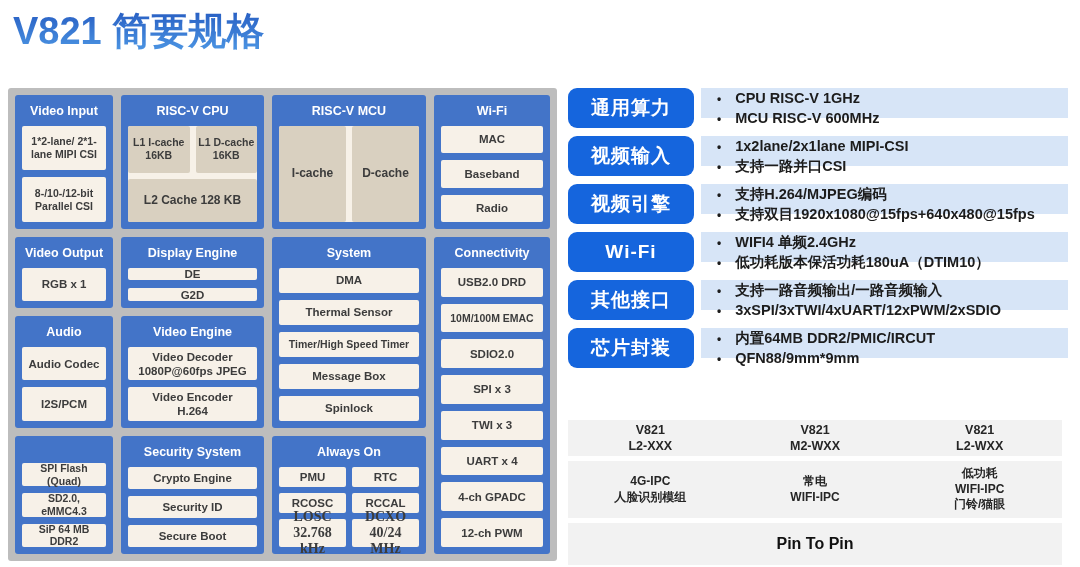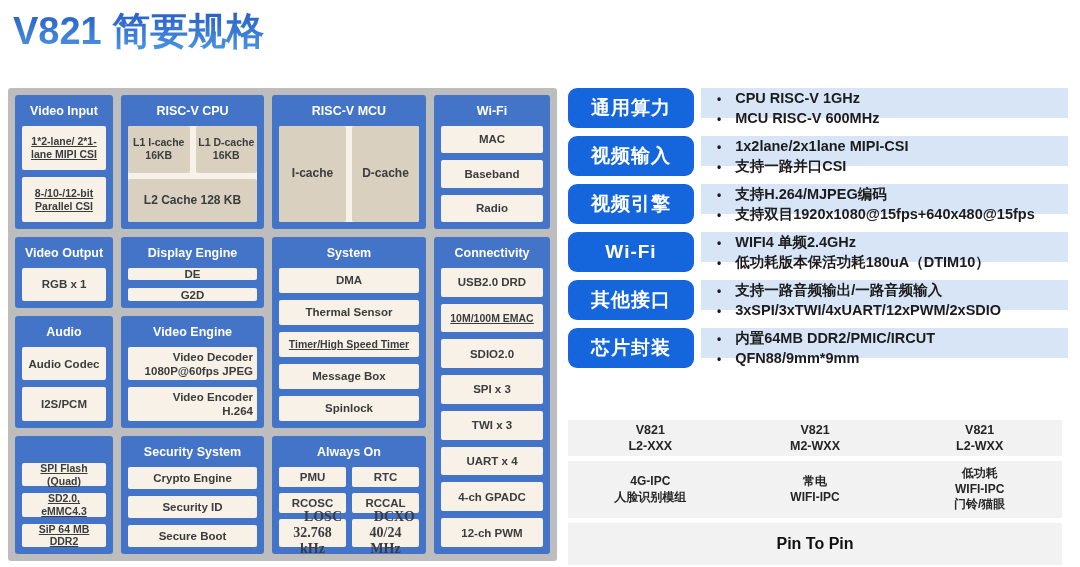--- a/index.html
+++ b/index.html
@@ -37,22 +37,22 @@
     padding:5px 0 7px;line-height:1.1;flex:0 0 auto;
   }
   .block-body{display:flex;flex-direction:column;gap:7px;flex:1;min-height:0;}
   .block-body.pad-top{margin-top:22px;}
   .hrow{display:grid;grid-template-columns:1fr;gap:8px;flex:1;min-height:0;}
   .box{
     background:#f7f1e8;border-radius:2px;color:#3c3c3c;font-weight:bold;
     font-size:11.5px;line-height:1.22;display:flex;align-items:center;justify-content:center;
     text-align:center;flex:1;padding:2px 4px;box-sizing:border-box;min-height:0;min-width:0;
   }
-  .box.sm{font-size:10.5px;text-decoration:underline;}
-  .box.stack{flex-direction:column;align-items:flex-end;}
+  .box.sm{font-size:10.5px;}
+  .box.stack{flex-direction:column;}
   .box .bl{display:block;}
   .panel{
     background:#f7f1e8;border-radius:2px;flex:1;display:grid;gap:6px;
     box-sizing:border-box;min-height:0;
   }
   .cpu-panel{grid-template-columns:1fr 1fr;grid-template-rows:1.1fr 1fr;}
   .mcu-panel{grid-template-columns:1fr 1fr;grid-template-rows:1fr;}
   .tan{
     background:#d9d0c0;border-radius:2px;display:flex;flex-direction:column;
     align-items:center;justify-content:center;text-align:center;

